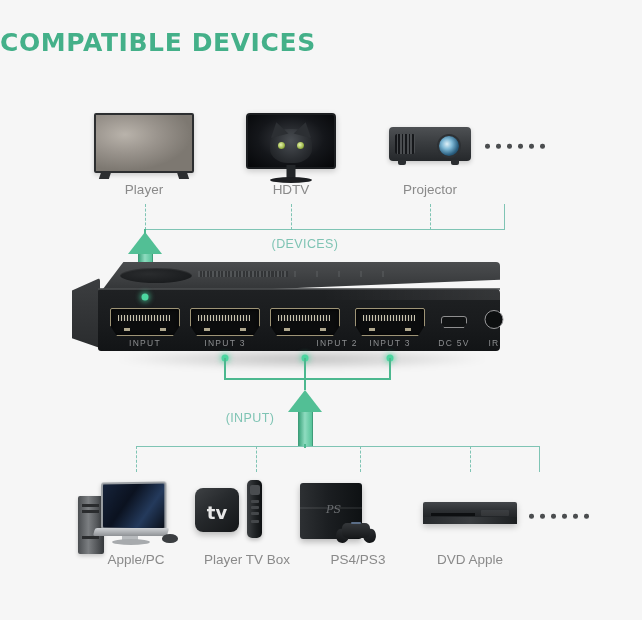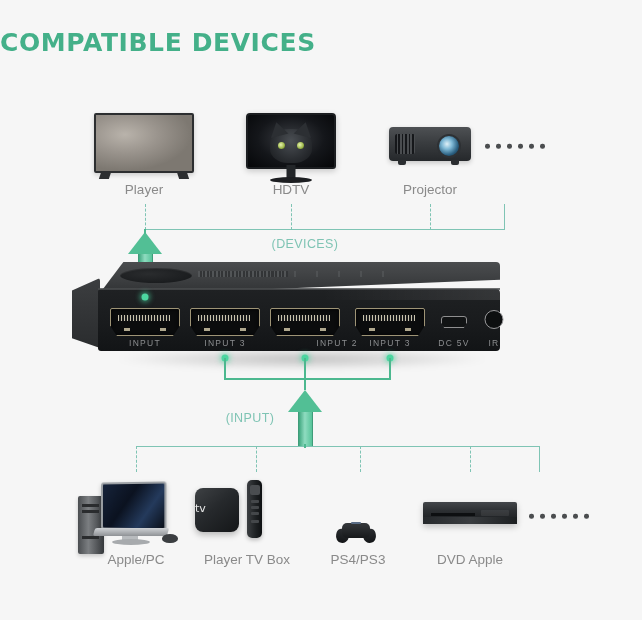--- a/index.html
+++ b/index.html
@@ -384,23 +384,25 @@
   #atv-box {
     width: 44px; height: 44px;
     border-radius: 8px;
     background: linear-gradient(140deg, #3e4144 0%, #26292c 45%, #141618 100%);
     box-shadow: 0 3px 6px rgba(0,0,0,.25);
     position: relative;
   }
   #atv-logo {
     position: absolute;
     left: 0; right: 0; top: 14px;
+    text-align: center;
     color: #e8e8e8;
-    font-size: 11px;
+    font-size: 18px;
     font-family: "DejaVu Sans", sans-serif;
+    font-weight: bold;
   }
   #atv-remote {
     position: absolute;
     left: 52px; top: -8px;
     width: 15px; height: 58px;
     border-radius: 5px;
     background: linear-gradient(to right, #3c3f42, #1d2022 60%, #0e1012);
     box-shadow: 0 2px 4px rgba(0,0,0,.25);
   }
   #atv-remote .pad {
@@ -665,20 +667,24 @@
       <div class="pad"></div>
       <div class="btn" style="top:20px;"></div>
       <div class="btn" style="top:26px;"></div>
       <div class="btn" style="top:32px;"></div>
       <div class="btn" style="top:40px;"></div>
     </div>
   </div>
   <div class="dev-label" style="left:247px; top:552px;">Player TV Box</div>
 
   <div class="thumb" style="left:352px; top:483px; width:80px; height:62px; margin-left:-12px;">
+    <div id="ps-body">
+      <div class="edge"></div>
+      <div id="ps-logo">PS</div>
+    </div>
     <div id="ps-pad">
       <div class="grip-l"></div>
       <div class="grip-r"></div>
       <div class="body"></div>
       <div class="lightbar"></div>
     </div>
   </div>
   <div class="dev-label" style="left:358px; top:552px;">PS4/PS3</div>
 
   <div class="thumb" style="left:470px; top:502px;">

